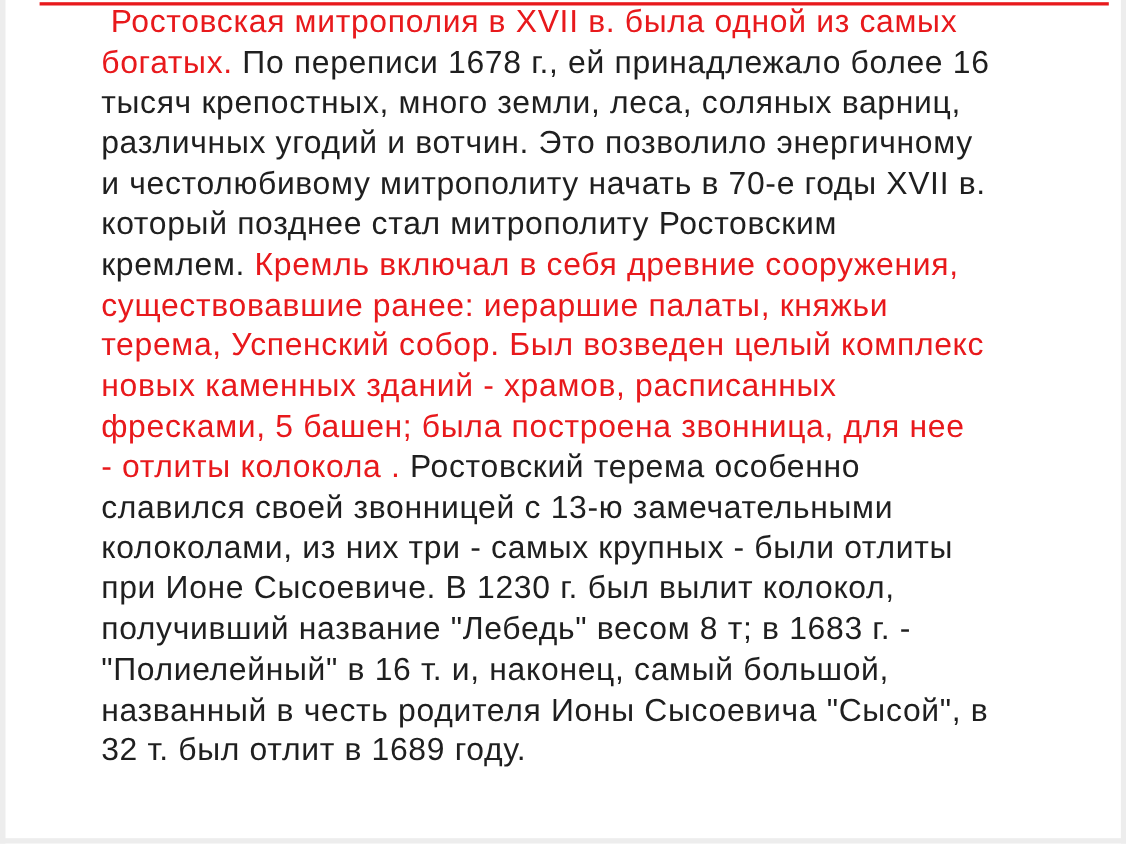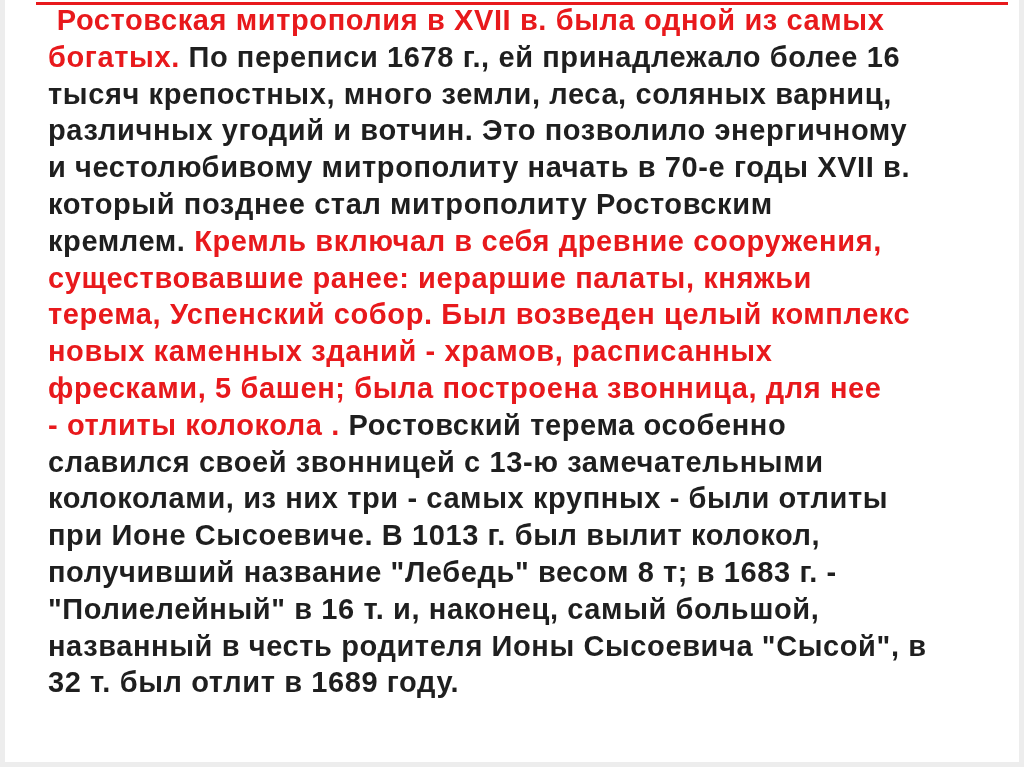--- a/index.html
+++ b/index.html
@@ -36,26 +36,27 @@
     position: absolute;
     left: 0;
     top: 2px;
     width: 1024px;
     padding-left: 48px;
     padding-right: 14px;
     box-sizing: border-box;
     overflow: hidden;
   }
   .text-line {
-    font-weight: bold;
+    font-weight: normal;
     font-size: 29px;
     line-height: 36.8px;
     letter-spacing: 0.6px;
     white-space: pre;
     color: var(--black, #1f1f1f);
+    margin-left: 44px;
   }
   .seg-red   { color: var(--red, #e8191c); }
   .seg-black { color: var(--black, #1f1f1f); }
 </style>
 </head>
 <body style="background: rgb(255, 255, 255);">
 
 <div class="slide">
   <div class="top-rule"></div>
   <div class="text-block" id="text-block">
@@ -66,21 +67,21 @@
       <div class="text-line"><span class="seg-black">и честолюбивому митрополиту начать в 70-е годы XVII в.</span></div>
       <div class="text-line"><span class="seg-black">который позднее стал митрополиту Ростовским</span></div>
       <div class="text-line"><span class="seg-black">кремлем.</span><span class="seg-red"> Кремль включал в себя древние сооружения,</span></div>
       <div class="text-line"><span class="seg-red">существовавшие ранее: иераршие палаты, княжьи</span></div>
       <div class="text-line"><span class="seg-red">терема, Успенский собор. Был возведен целый комплекс</span></div>
       <div class="text-line"><span class="seg-red">новых каменных зданий - храмов, расписанных</span></div>
       <div class="text-line"><span class="seg-red">фресками, 5 башен; была построена звонница, для нее</span></div>
       <div class="text-line"><span class="seg-red">- отлиты колокола .</span><span class="seg-black"> Ростовский терема особенно</span></div>
       <div class="text-line"><span class="seg-black">славился своей звонницей с 13-ю замечательными</span></div>
       <div class="text-line"><span class="seg-black">колоколами, из них три - самых крупных - были отлиты</span></div>
-      <div class="text-line"><span class="seg-black">при Ионе Сысоевиче. В 1013 г. был вылит колокол,</span></div>
+      <div class="text-line"><span class="seg-black">при Ионе Сысоевиче. В 1230 г. был вылит колокол,</span></div>
       <div class="text-line"><span class="seg-black">получивший название "Лебедь" весом 8 т; в 1683 г. -</span></div>
       <div class="text-line"><span class="seg-black">"Полиелейный" в 16 т. и, наконец, самый большой,</span></div>
       <div class="text-line"><span class="seg-black">названный в честь родителя Ионы Сысоевича "Сысой", в</span></div>
       <div class="text-line"><span class="seg-black">32 т. был отлит в 1689 году.</span></div>
     </div>
   <div class="edge left"></div>
   <div class="edge right"></div>
   <div class="edge bottom"></div>
 </div>
 

